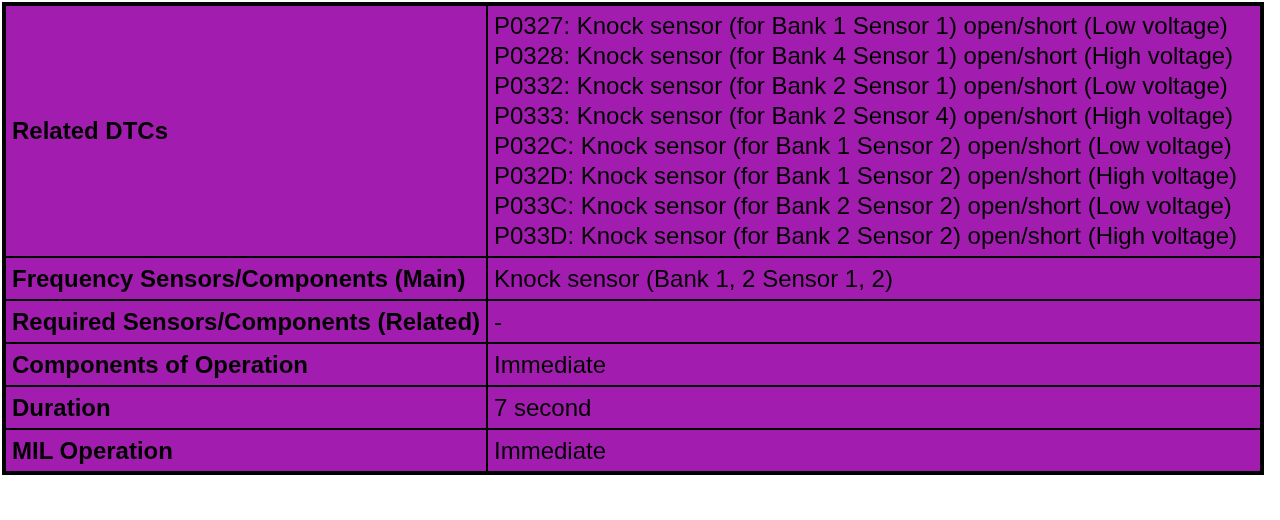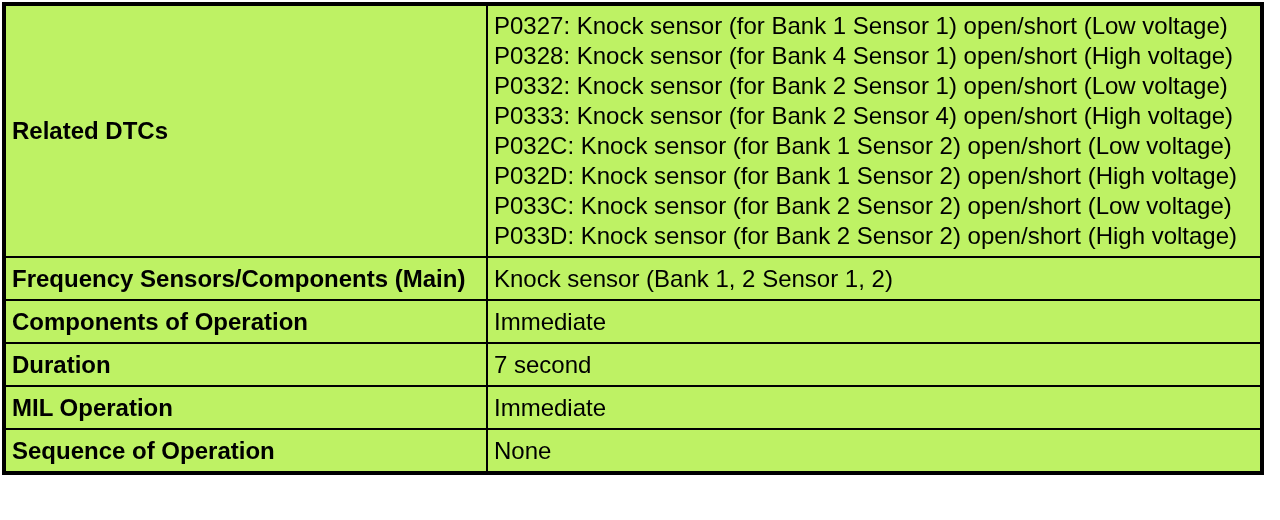--- a/index.html
+++ b/index.html
@@ -24,21 +24,21 @@
     table-layout: fixed;
     background: #ffffff;
     border: 4px solid #000000;
   }
   table.spec-table td {
     border: 2px solid #000000;
     font-size: 24px;
     line-height: 30px;
     padding: 2px 6px;
     vertical-align: middle;
-    background: #bef264;
+    background: #a21caf;
     color: #000000;
     overflow: hidden;
     white-space: nowrap;
   }
   td.label-cell {
     width: 468px;
     font-weight: bold;
   }
   tr.row-dtc td {
     height: 246px;
@@ -66,29 +66,29 @@
         <div class="dtc-line">P032D: Knock sensor (for Bank 1 Sensor 2) open/short (High voltage)</div>
         <div class="dtc-line">P033C: Knock sensor (for Bank 2 Sensor 2) open/short (Low voltage)</div>
         <div class="dtc-line">P033D: Knock sensor (for Bank 2 Sensor 2) open/short (High voltage)</div>
       </td>
     </tr>
     <tr class="row-plain">
       <td class="label-cell">Frequency Sensors/Components (Main)</td>
       <td class="value-cell">Knock sensor (Bank 1, 2 Sensor 1, 2)</td>
     </tr>
     <tr class="row-plain">
+      <td class="label-cell">Required Sensors/Components (Related)</td>
+      <td class="value-cell">-</td>
+    </tr>
+    <tr class="row-plain">
       <td class="label-cell">Components of Operation</td>
       <td class="value-cell">Immediate</td>
     </tr>
     <tr class="row-plain">
       <td class="label-cell">Duration</td>
       <td class="value-cell">7 second</td>
     </tr>
     <tr class="row-plain">
       <td class="label-cell">MIL Operation</td>
       <td class="value-cell">Immediate</td>
     </tr>
-    <tr class="row-plain">
-      <td class="label-cell">Sequence of Operation</td>
-      <td class="value-cell">None</td>
-    </tr>
   </tbody>
 </table>
 
 </body></html>

